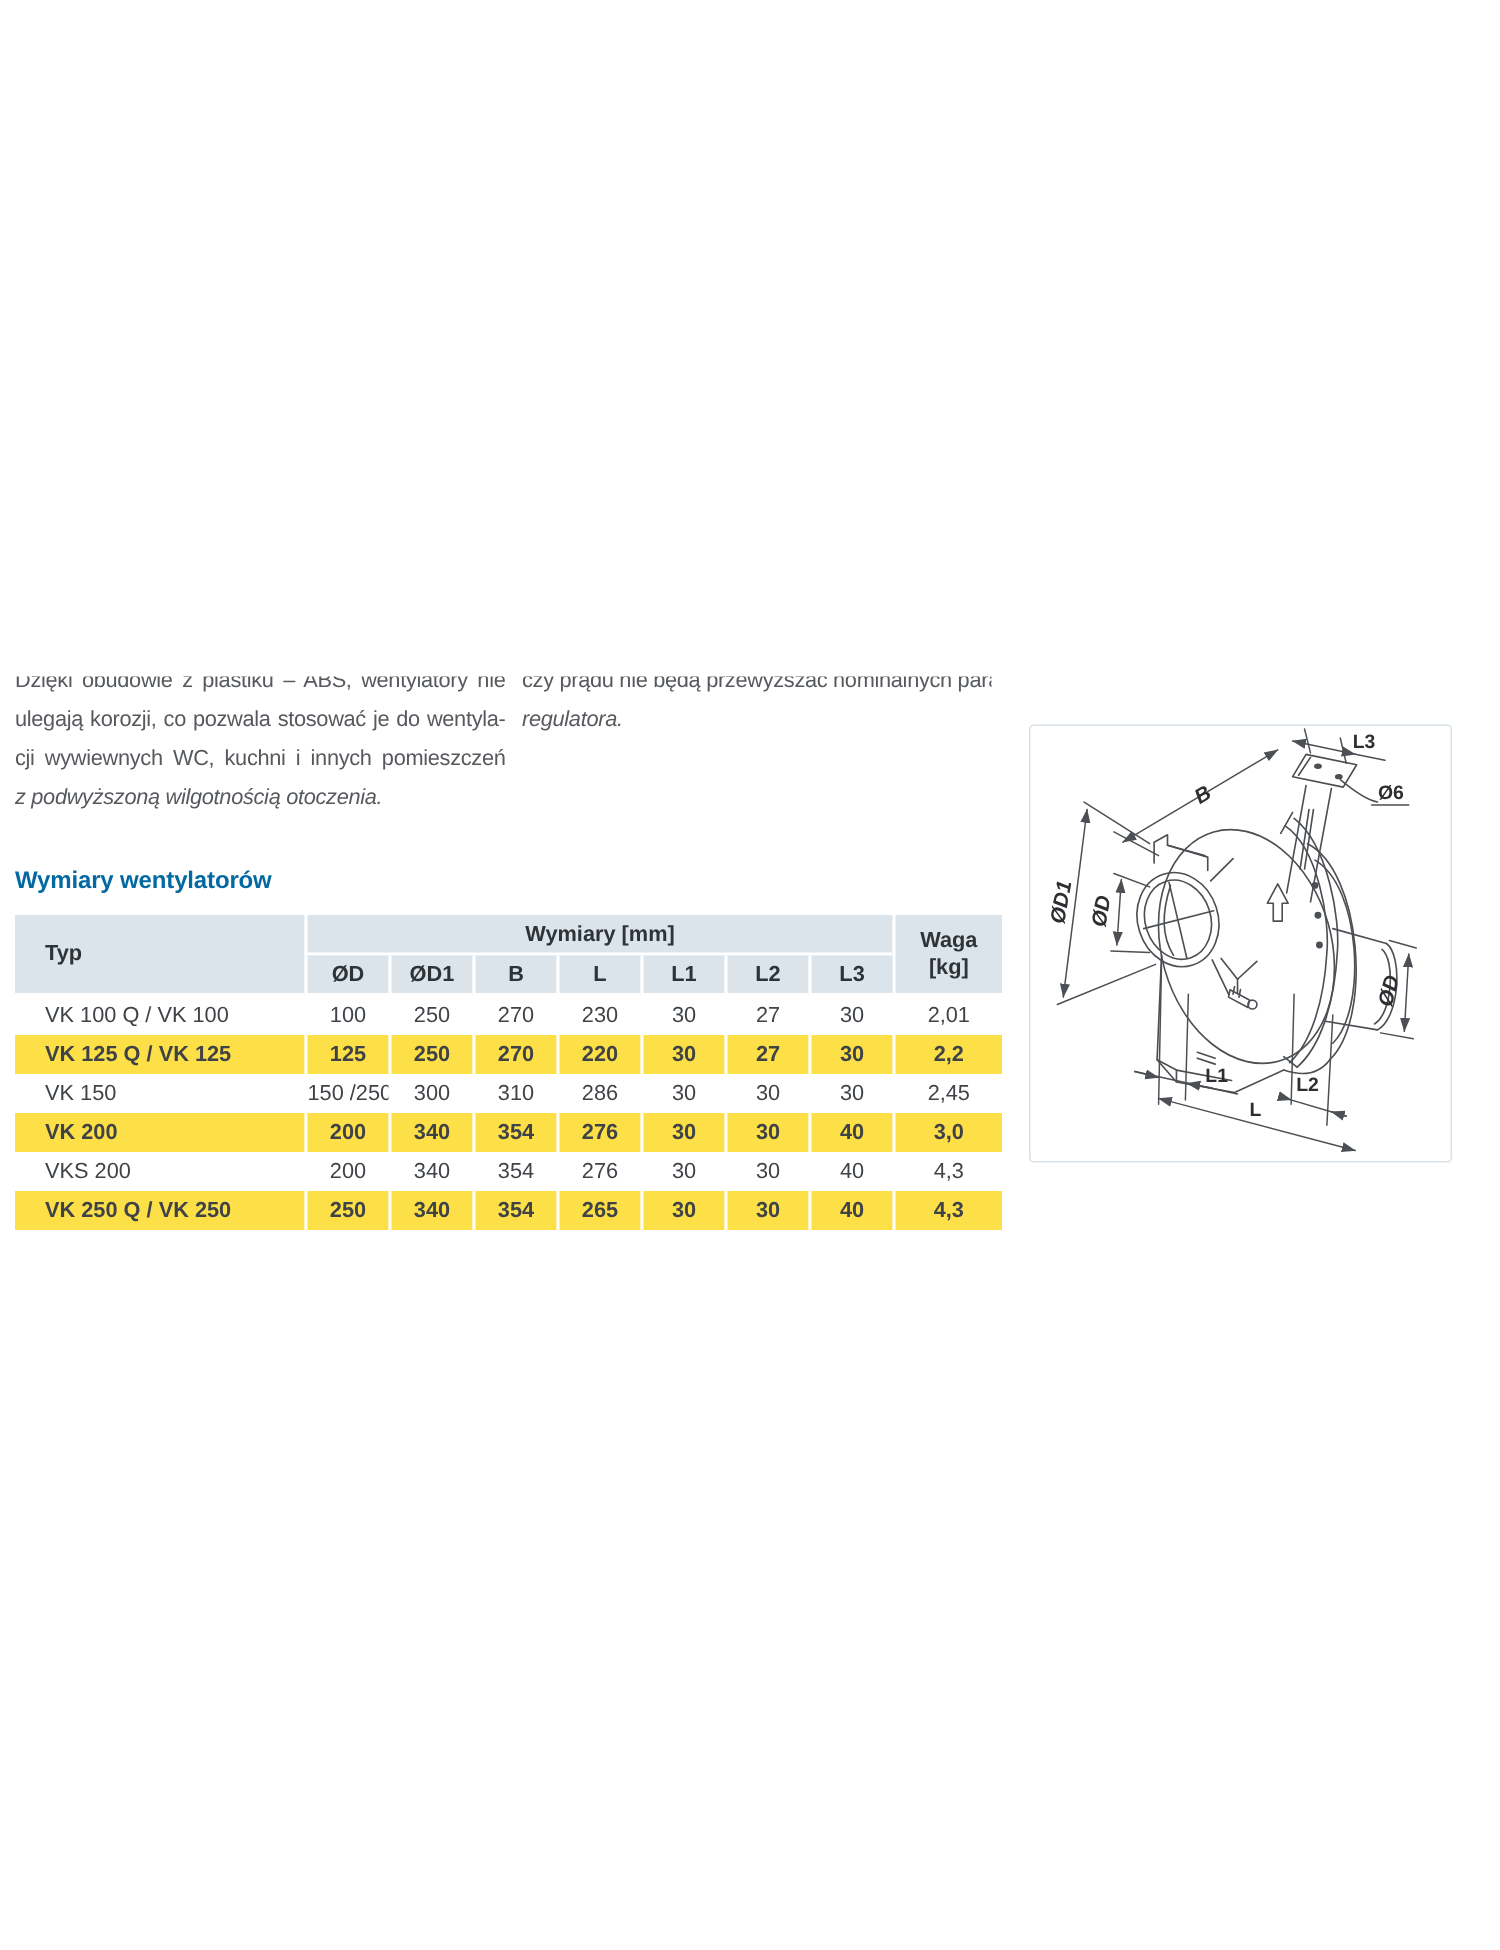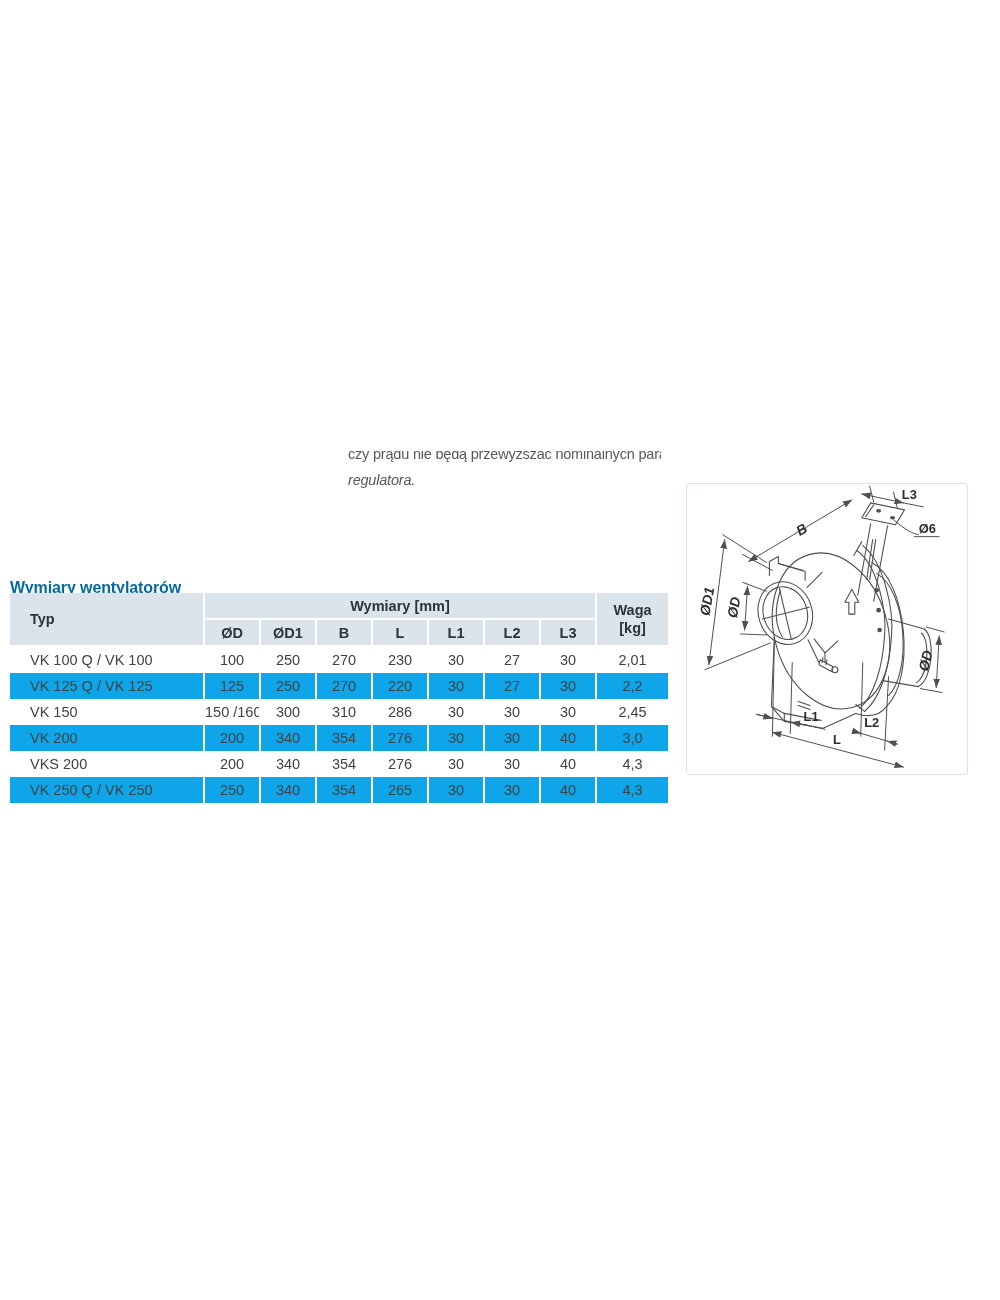--- a/index.html
+++ b/index.html
@@ -25,54 +25,62 @@
   .col-right .inner { margin-top:-10px; }
 
   
   .section-title {
     position:absolute; left:10px; top:579px;
     font-size:16px; font-weight:bold; color:#0369a1; letter-spacing:-0.1px;
   }
 
   
   .dims-table {
-    position:absolute; left:10px; top:593px; width:658px;
+    position:absolute; left:10px; top:610px; width:658px;
     border-collapse:separate; border-spacing:0; table-layout:fixed;
     font-size:14.5px; color:#3f4347;
   }
   .dims-table th, .dims-table td {
     padding:0; vertical-align:middle; text-align:center;
     overflow:hidden; white-space:nowrap;
   }
   .dims-table thead th {
     background:#dbe4ea; color:#2e3337; font-weight:bold; font-size:14.5px;
   }
   .dims-table thead tr.group-row  { height:27px; }
   .dims-table thead tr.sub-row    { height:27px; }
   .dims-table tbody tr            { height:26px; }
   .dims-table .sep-l   { border-left:2px solid #fff;margin-left:12px; }
   .dims-table .sep-b   { border-bottom:2px solid #fff; }
   .dims-table .typ-col { text-align:left; padding-left:20px; }
-  .dims-table tbody tr.tint td { background:#0ea5e9; }
+  .dims-table tbody tr.tint td { background:#fde047;font-weight:bold; }
   .weight-head div { line-height:18px; }
 
   
   .diagram-box {
     position:absolute; left:686px; top:483px; width:282px; height:292px;
     border:1px solid #d8e2e8; border-radius:3px; background:#fff;
   }
   .diagram-box svg { display:block; width:100%; height:100%; }
   .dim-label { font-family:"Liberation Sans", sans-serif; font-size:13px; font-weight:bold; fill:#2c2e31; }
   .dim-label.it { font-style:italic; font-size:14px; }
 </style>
 </head>
 <body>
 
 <div class="page">
 
+  <div class="intro-col col-left">
+    <div class="inner">
+      <div class="line">Dzięki obudowie z plastiku – ABS, wentylatory nie</div>
+      <div class="line">ulegają korozji, co pozwala stosować je do wentyla-</div>
+      <div class="line">cji wywiewnych WC, kuchni i innych pomieszczeń</div>
+      <div class="line last">z podwyższoną wilgotnością otoczenia.</div>
+    </div>
+  </div>
   <div class="intro-col col-right">
     <div class="inner">
       <div class="line">czy prądu nie będą przewyższać nominalnych parametrów</div>
       <div class="line last">regulatora.</div>
     </div>
   </div>
 
   <div class="section-title">Wymiary wentylatorów</div>
 
   <table class="dims-table">
@@ -124,21 +132,21 @@
         <td class="sep-l">250</td>
         <td class="sep-l">270</td>
         <td class="sep-l">220</td>
         <td class="sep-l">30</td>
         <td class="sep-l">27</td>
         <td class="sep-l">30</td>
         <td class="sep-l">2,2</td>
       </tr>
       <tr>
         <td class="typ-col">VK 150</td>
-        <td class="sep-l">150 /160</td>
+        <td class="sep-l">150 /250</td>
         <td class="sep-l">300</td>
         <td class="sep-l">310</td>
         <td class="sep-l">286</td>
         <td class="sep-l">30</td>
         <td class="sep-l">30</td>
         <td class="sep-l">30</td>
         <td class="sep-l">2,45</td>
       </tr>
       <tr class="tint">
         <td class="typ-col">VK 200</td>

